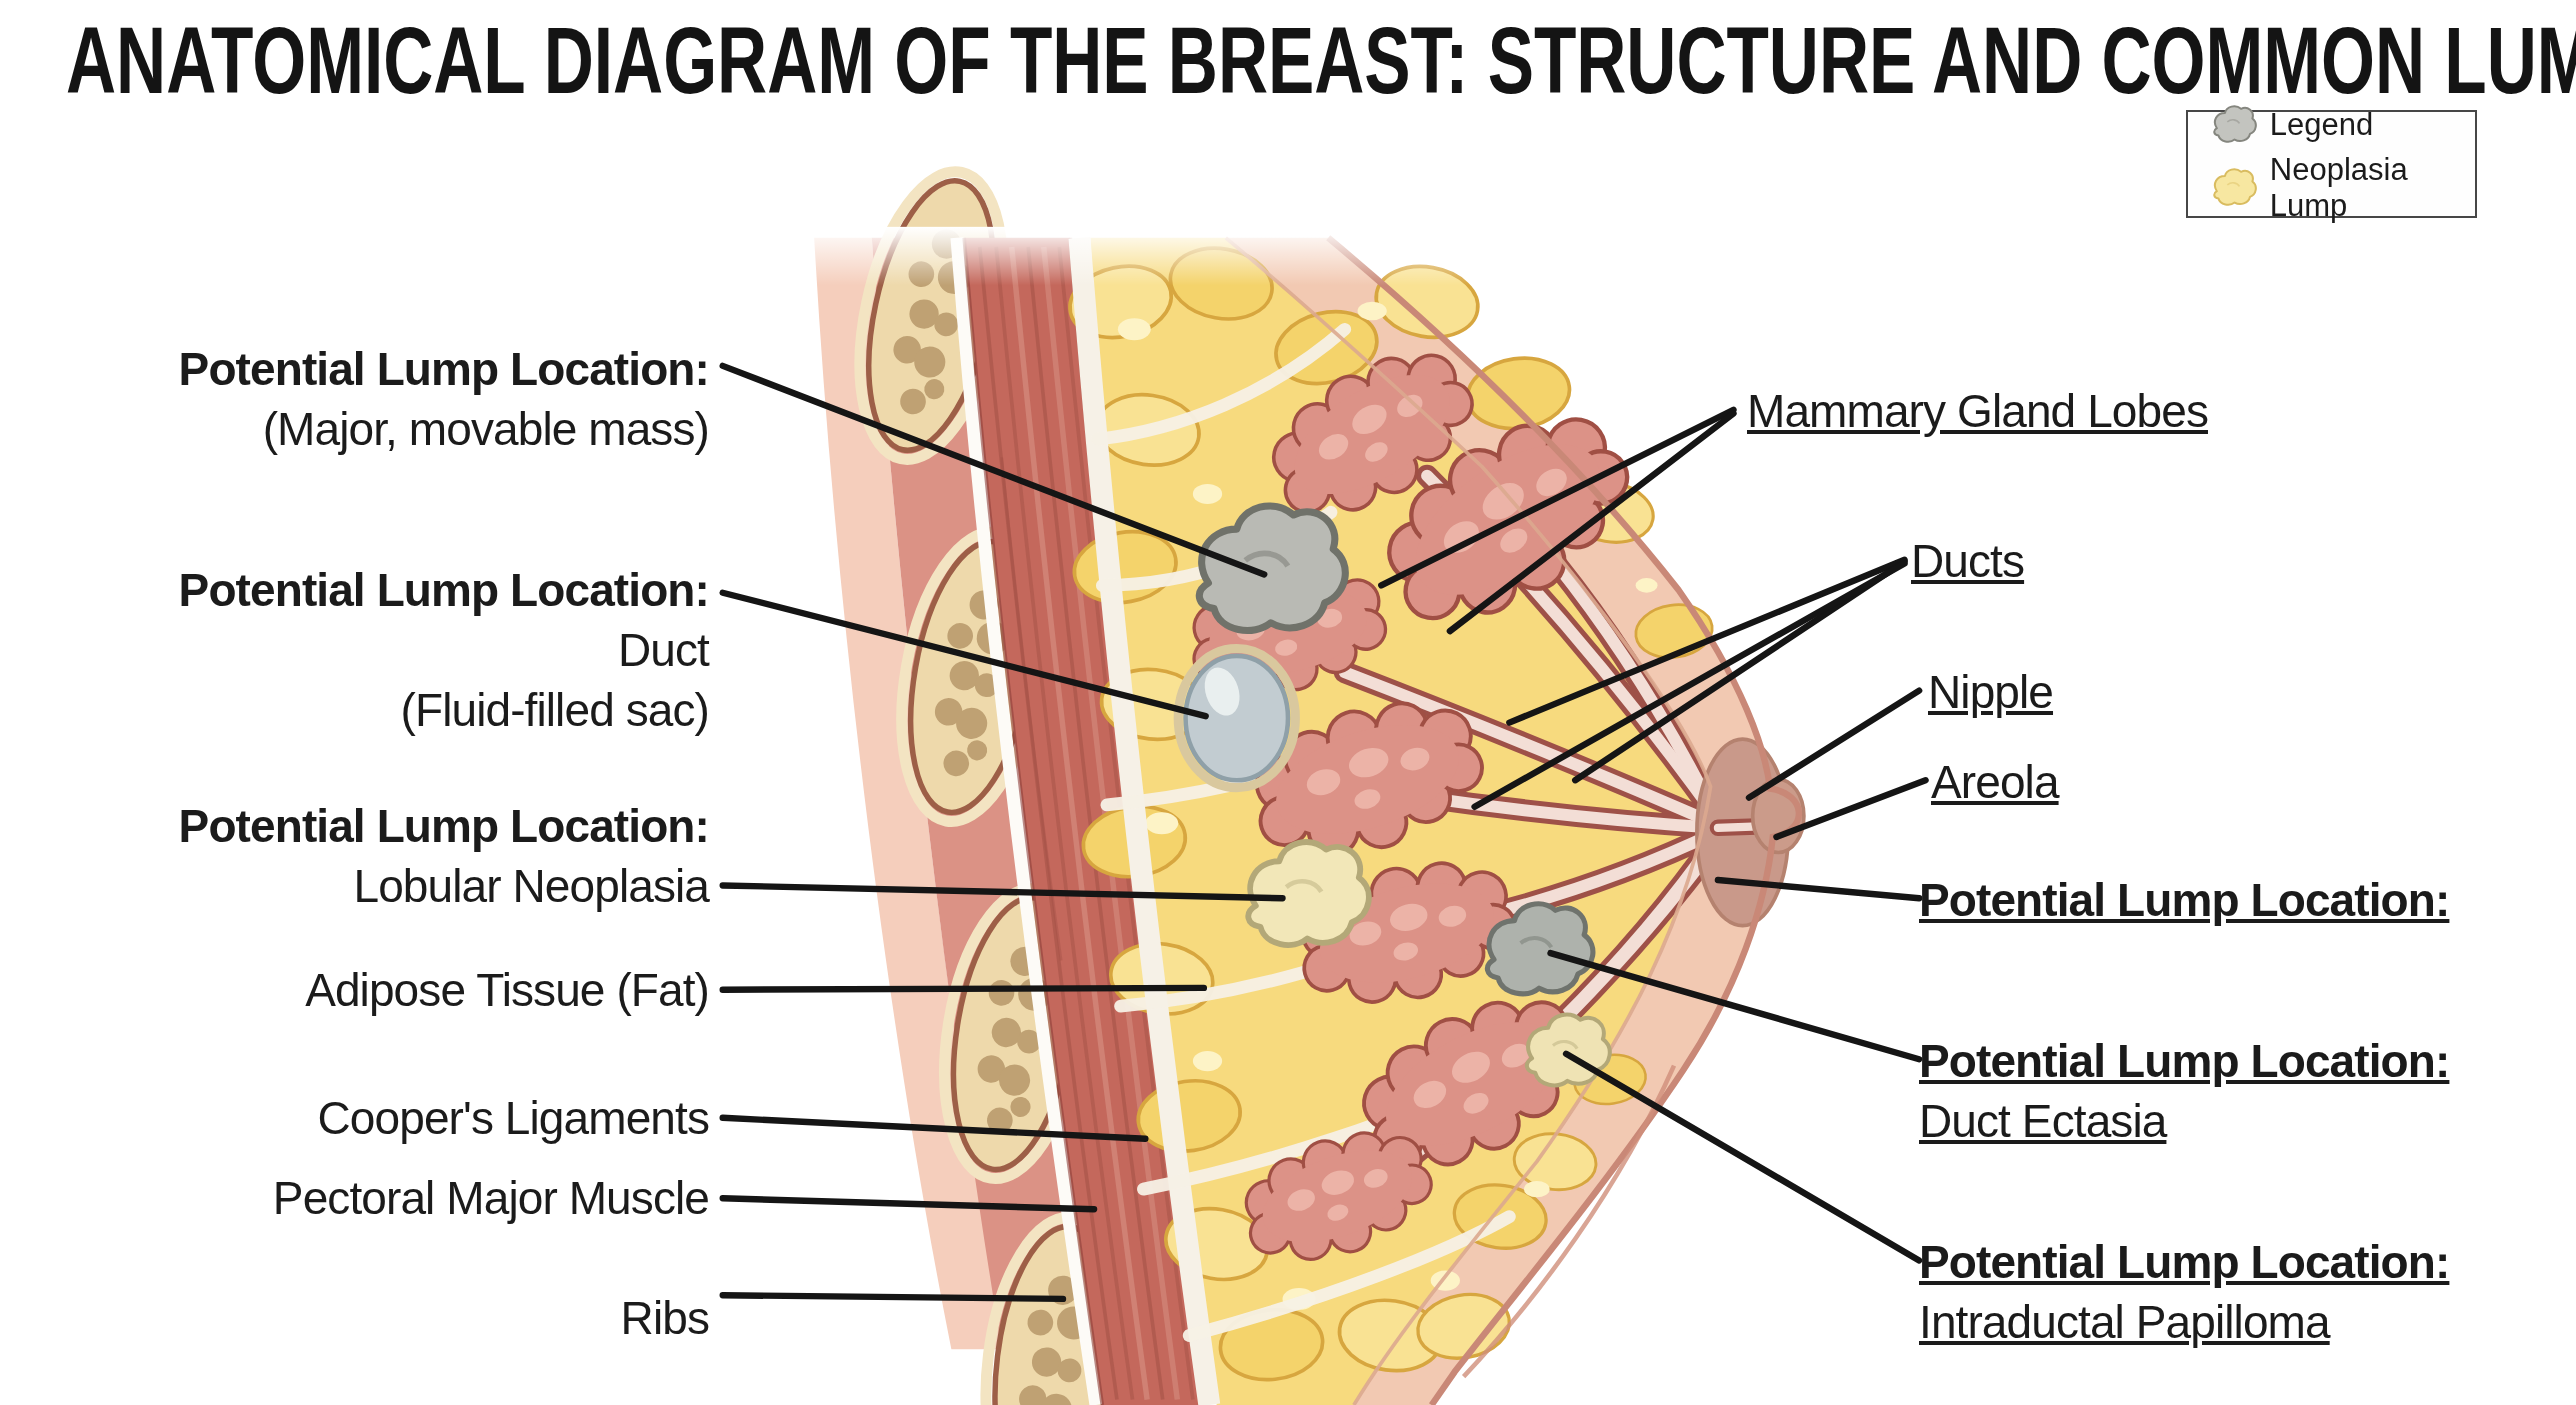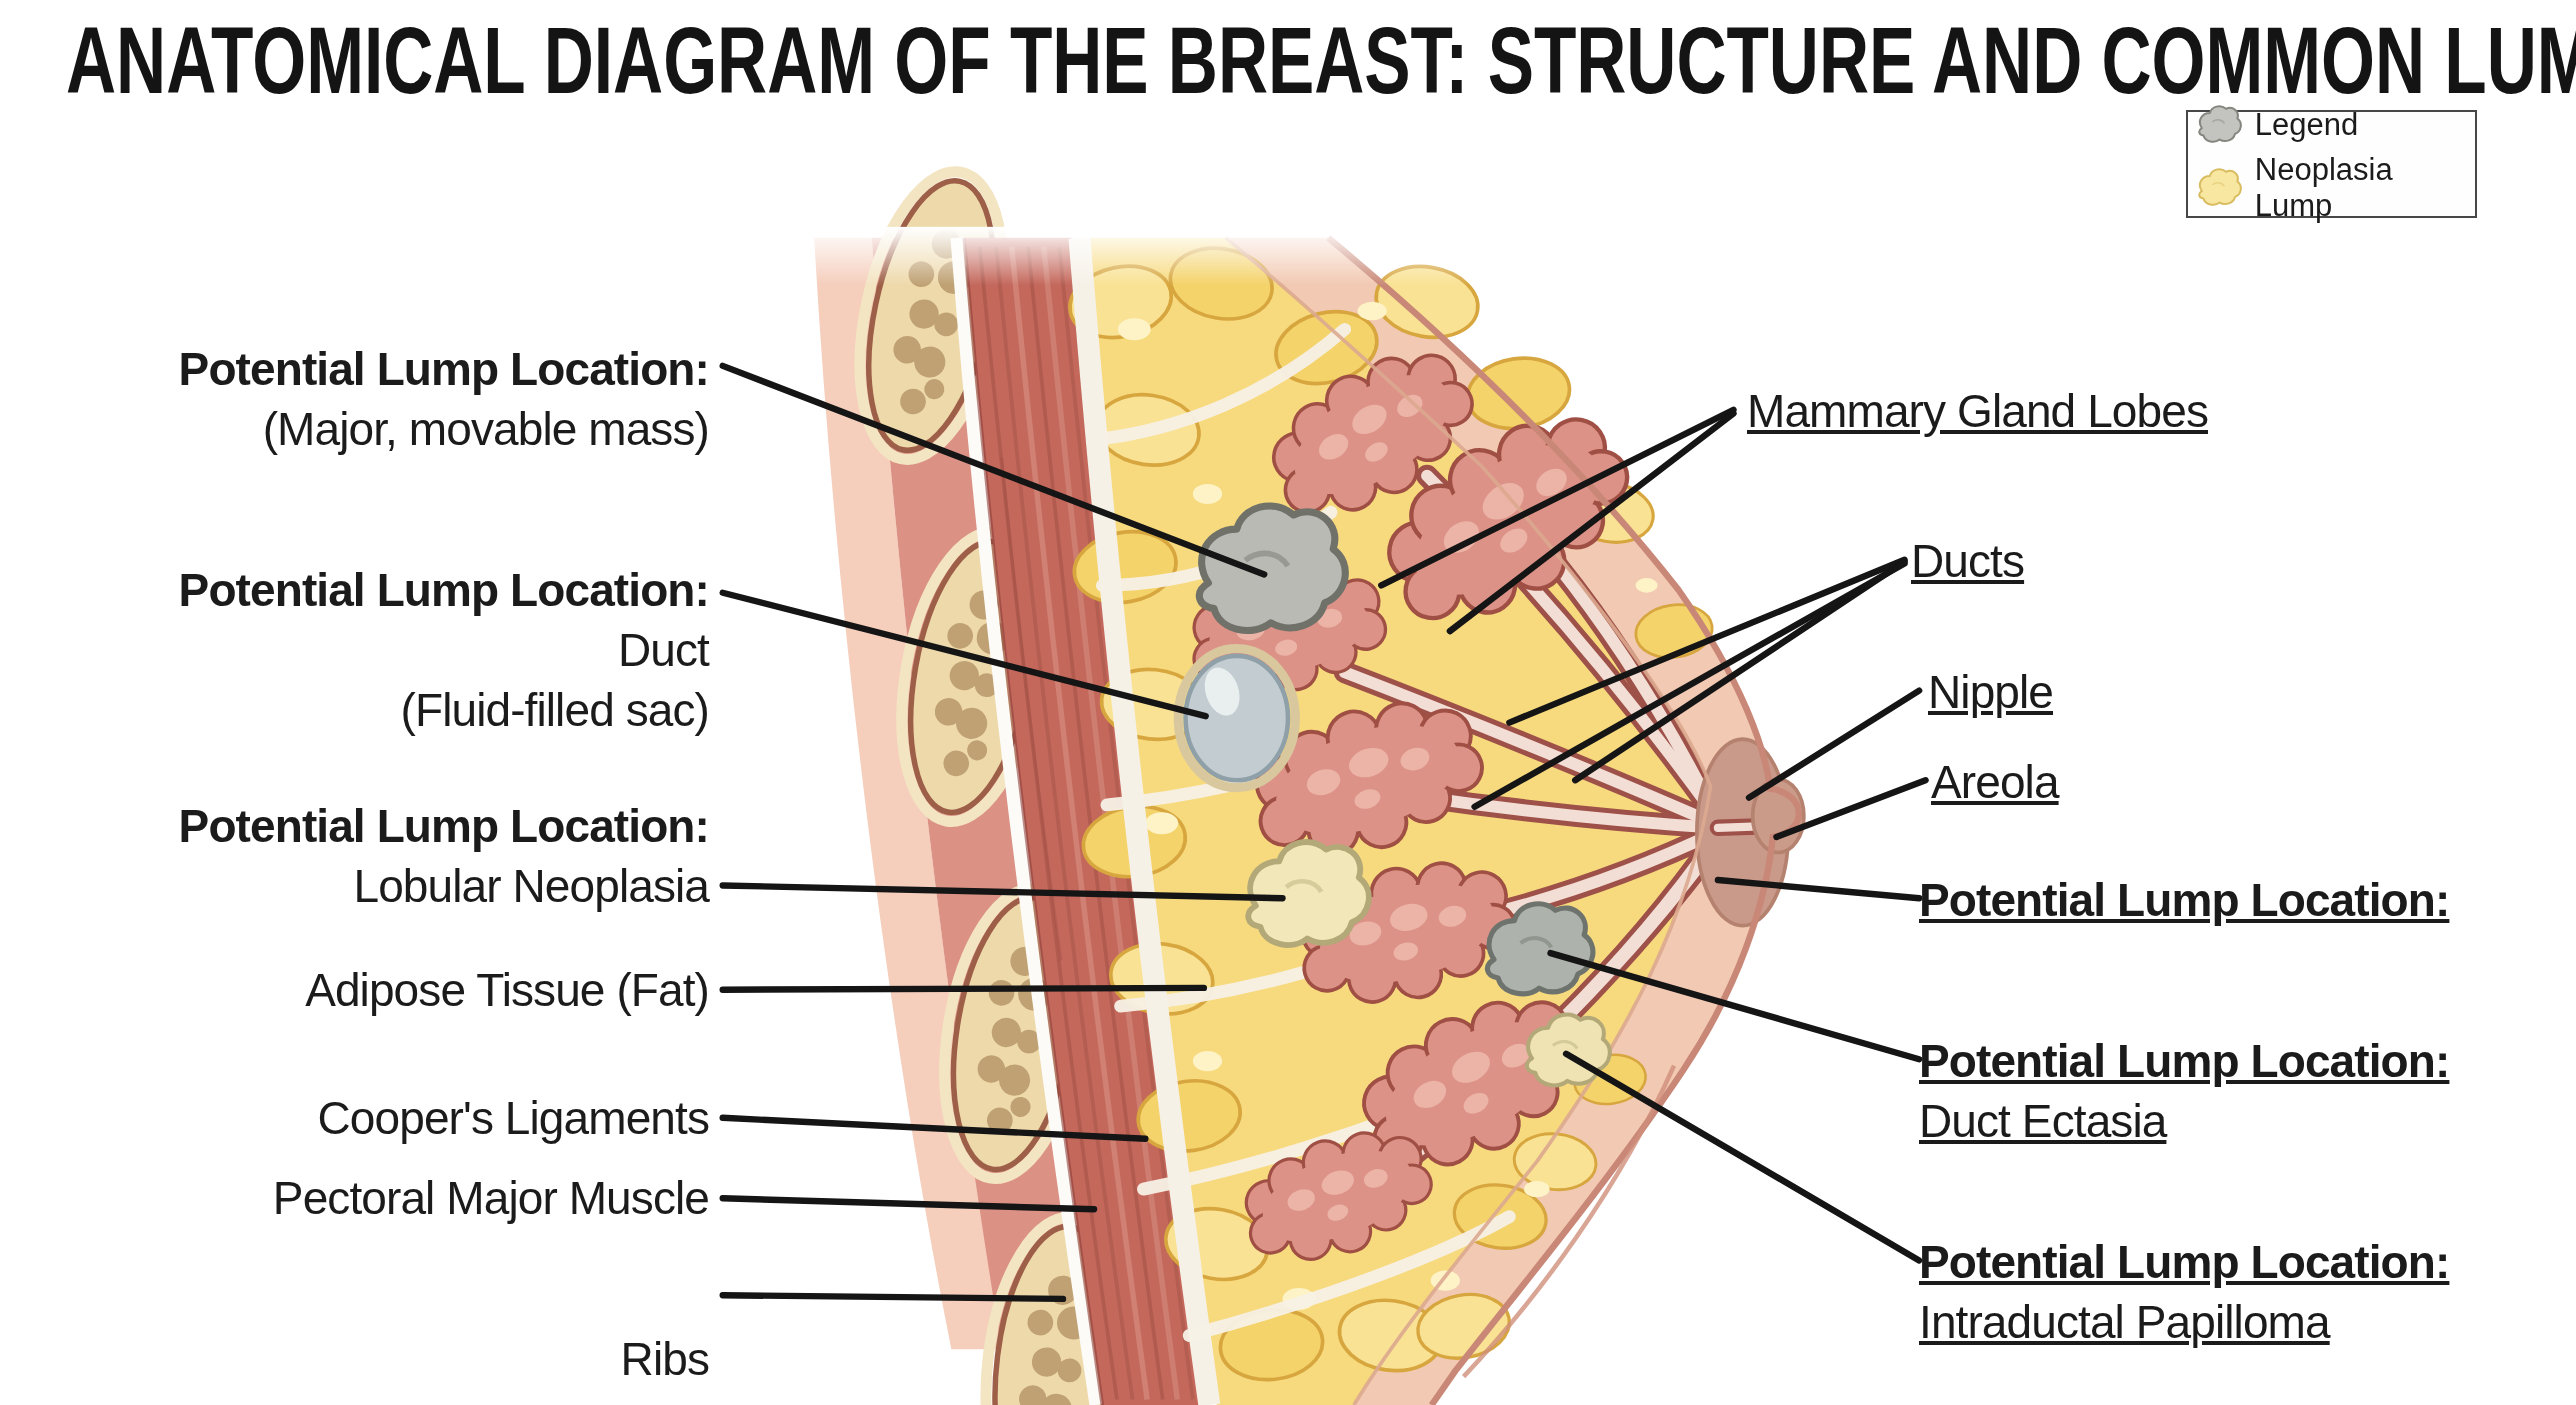--- a/index.html
+++ b/index.html
@@ -16,21 +16,21 @@
   
   .lbl{position:absolute;font-size:46px;line-height:60px;letter-spacing:-0.9px;color:#1b1b1b;}
   .lbl .b{font-weight:700;}
   .lbl div:empty{display:none;}
   .left-col{left:82px;width:627px;text-align:right;}
   .right-col{text-align:left;white-space:nowrap;text-decoration:underline;}
   
   #legend{
     position:absolute;left:2186px;top:110px;width:291px;height:108px;
     border:2.7px solid #474747;background:#fefefe;box-sizing:border-box;
-    display:flex;flex-direction:column;justify-content:center;gap:5.5px;padding-left:6px;
+    display:flex;flex-direction:column;justify-content:center;gap:5.5px;padding-left:21px;
   }
   .legend-row{display:flex;align-items:center;gap:12.8px;font-size:31px;color:#1b1b1b;}
   .legend-row svg{flex:0 0 auto;}
   #illustration{position:absolute;left:0;top:0;}
 </style>
 </head>
 <body>
 
 <div id="canvas">
 
@@ -286,21 +286,21 @@
   </div>
   <div class="lbl left-col" style="top:960px">
     <div>Adipose Tissue (Fat)</div>
   </div>
   <div class="lbl left-col" style="top:1168px">
     <div>Pectoral Major Muscle</div>
   </div>
   <div class="lbl left-col" style="top:1088px">
     <div>Cooper's Ligaments</div>
   </div>
-  <div class="lbl left-col" style="top:1329px">
+  <div class="lbl left-col" style="top:1288px">
     <div>Ribs</div>
   </div>
 
   <div class="lbl right-col" style="left:1747px;top:381px">
     <div>Mammary Gland Lobes</div>
   </div>
   <div class="lbl right-col" style="left:1911px;top:531px">
     <div>Ducts</div>
   </div>
   <div class="lbl right-col" style="left:1928px;top:662px">

